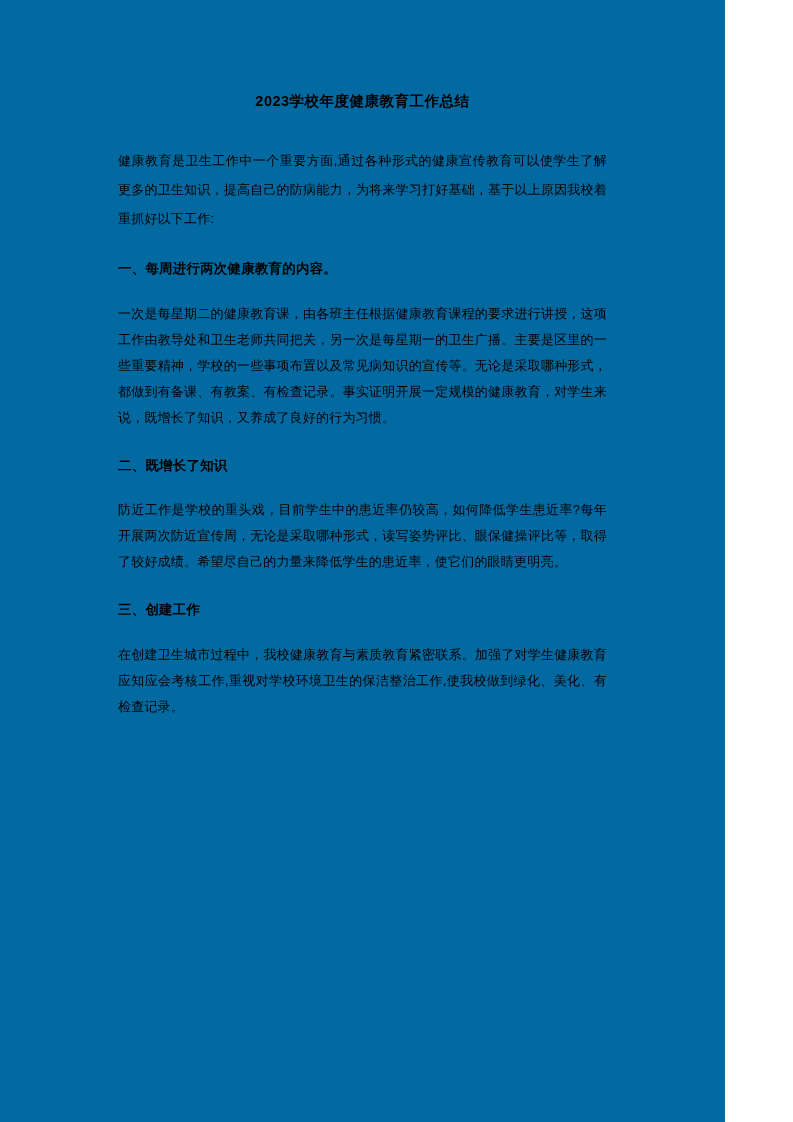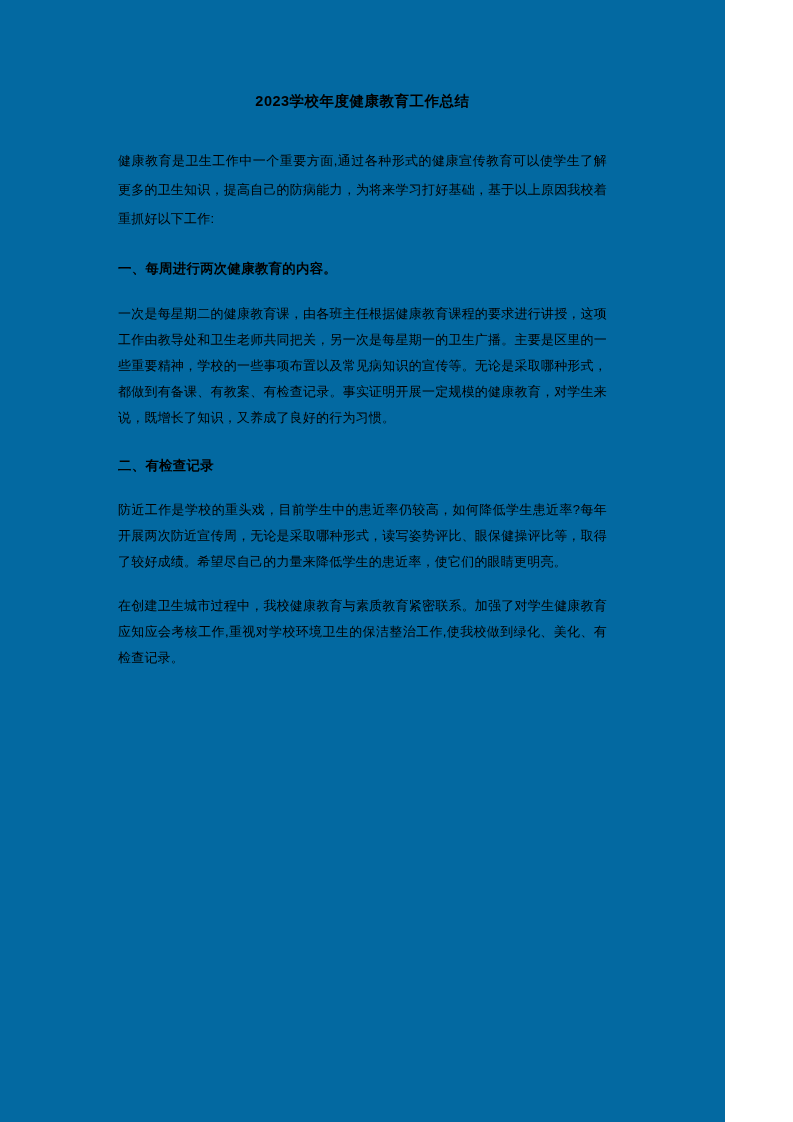--- a/index.html
+++ b/index.html
@@ -62,21 +62,22 @@
   <h1 class="doc-title">2023学校年度健康教育工作总结</h1>
 
   <p class="para">健康教育是卫生工作中一个重要方面,通过各种形式的健康宣传教育可以使学生了解更多的卫生知识，提高自己的防病能力，为将来学习打好基础，基于以上原因我校着重抓好以下工作:</p>
 
   <div class="section">
     <h2 class="heading">一、每周进行两次健康教育的内容。</h2>
     <p class="para tight">一次是每星期二的健康教育课，由各班主任根据健康教育课程的要求进行讲授，这项工作由教导处和卫生老师共同把关，另一次是每星期一的卫生广播。主要是区里的一些重要精神，学校的一些事项布置以及常见病知识的宣传等。无论是采取哪种形式，都做到有备课、有教案、有检查记录。事实证明开展一定规模的健康教育，对学生来说，既增长了知识，又养成了良好的行为习惯。</p>
   </div>
 
   <div class="section">
-    <h2 class="heading">二、有检查记录</h2>
+    <h2 class="heading">二、既增长了知识</h2>
     <p class="para tight">防近工作是学校的重头戏，目前学生中的患近率仍较高，如何降低学生患近率?每年开展两次防近宣传周，无论是采取哪种形式，读写姿势评比、眼保健操评比等，取得了较好成绩。希望尽自己的力量来降低学生的患近率，使它们的眼睛更明亮。</p>
   </div>
 
   <div class="section">
+    <h2 class="heading">三、创建工作</h2>
     <p class="para tight">在创建卫生城市过程中，我校健康教育与素质教育紧密联系。加强了对学生健康教育应知应会考核工作,重视对学校环境卫生的保洁整治工作,使我校做到绿化、美化、有检查记录。</p>
   </div>
 
 </div>
 
 </body></html>

